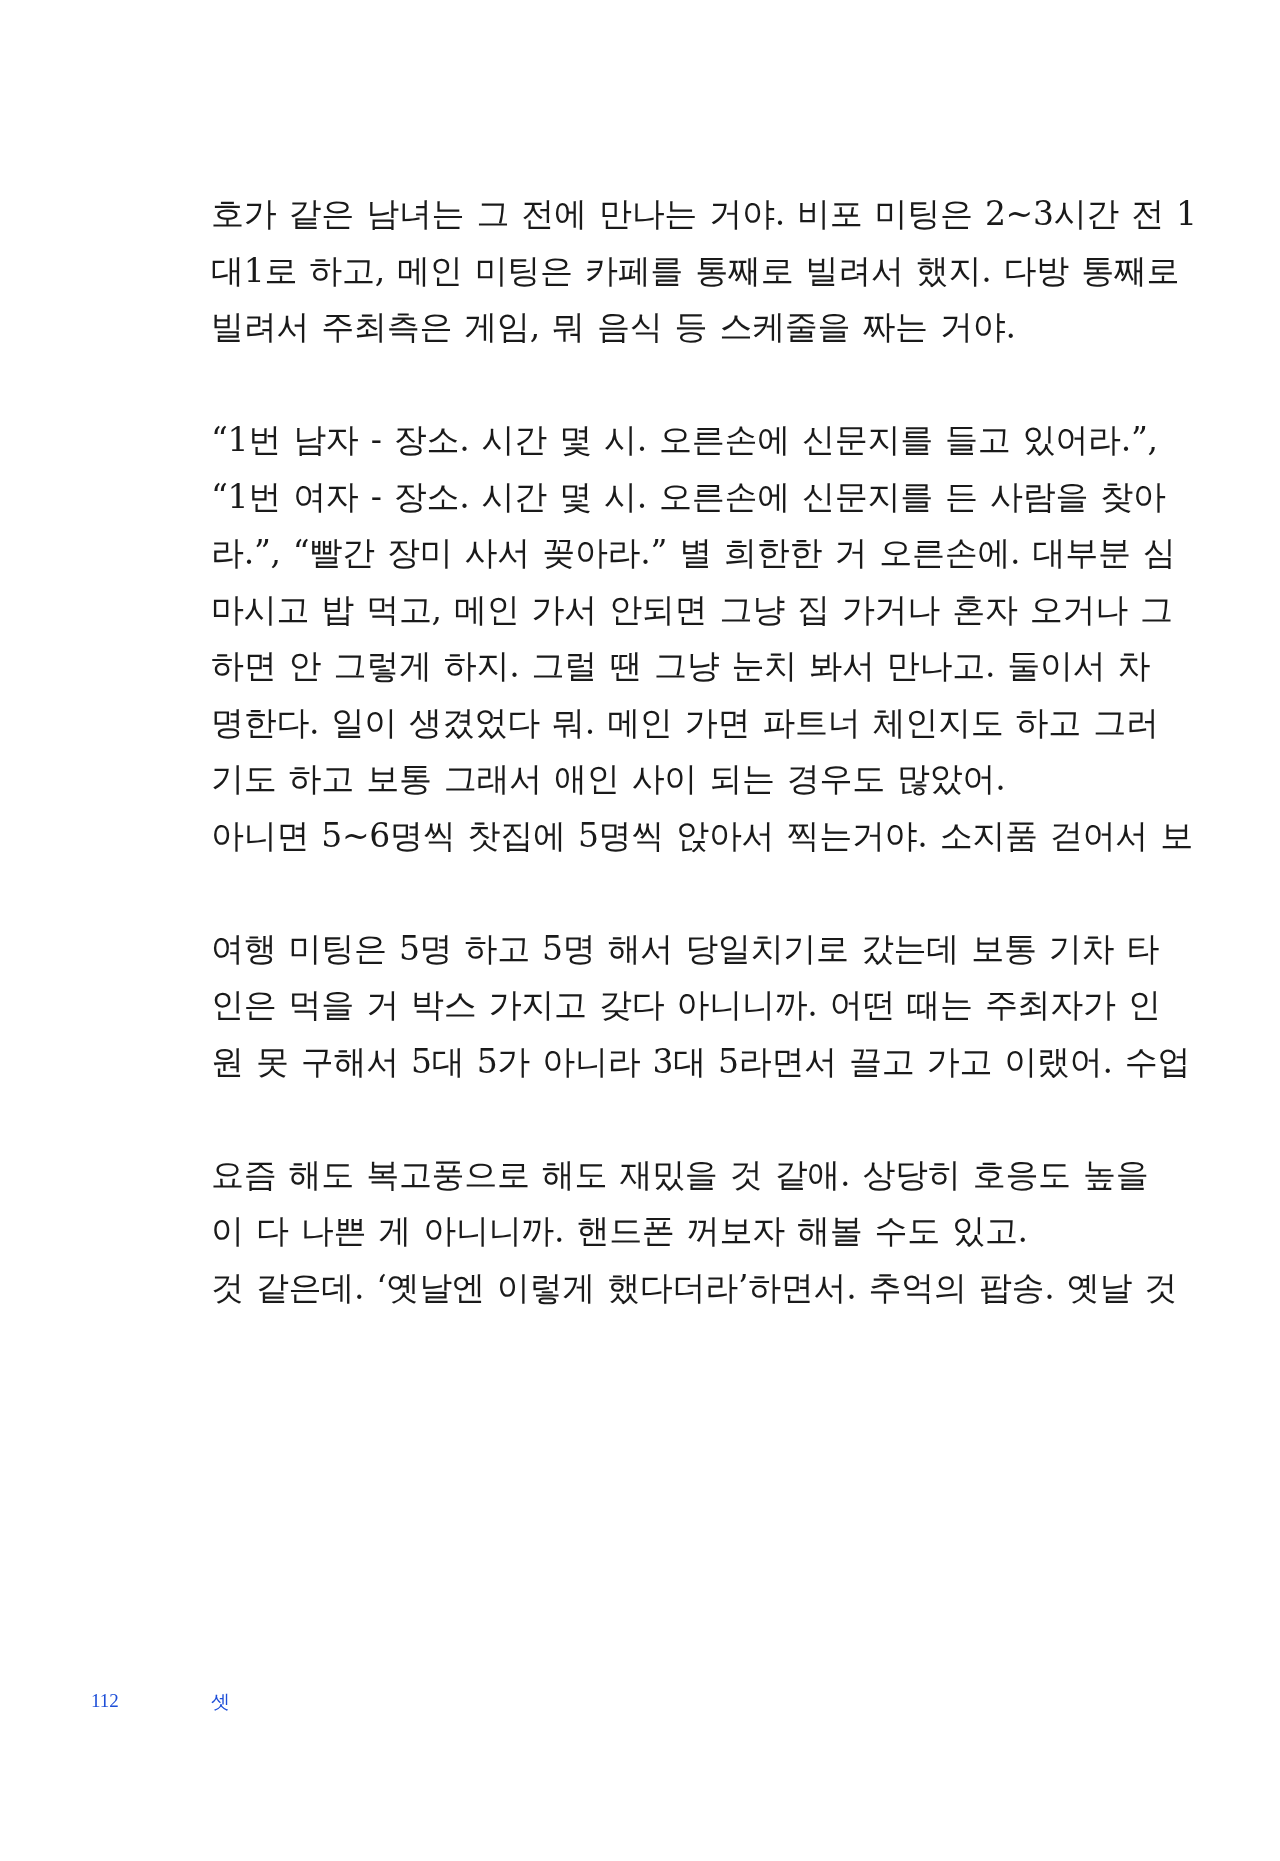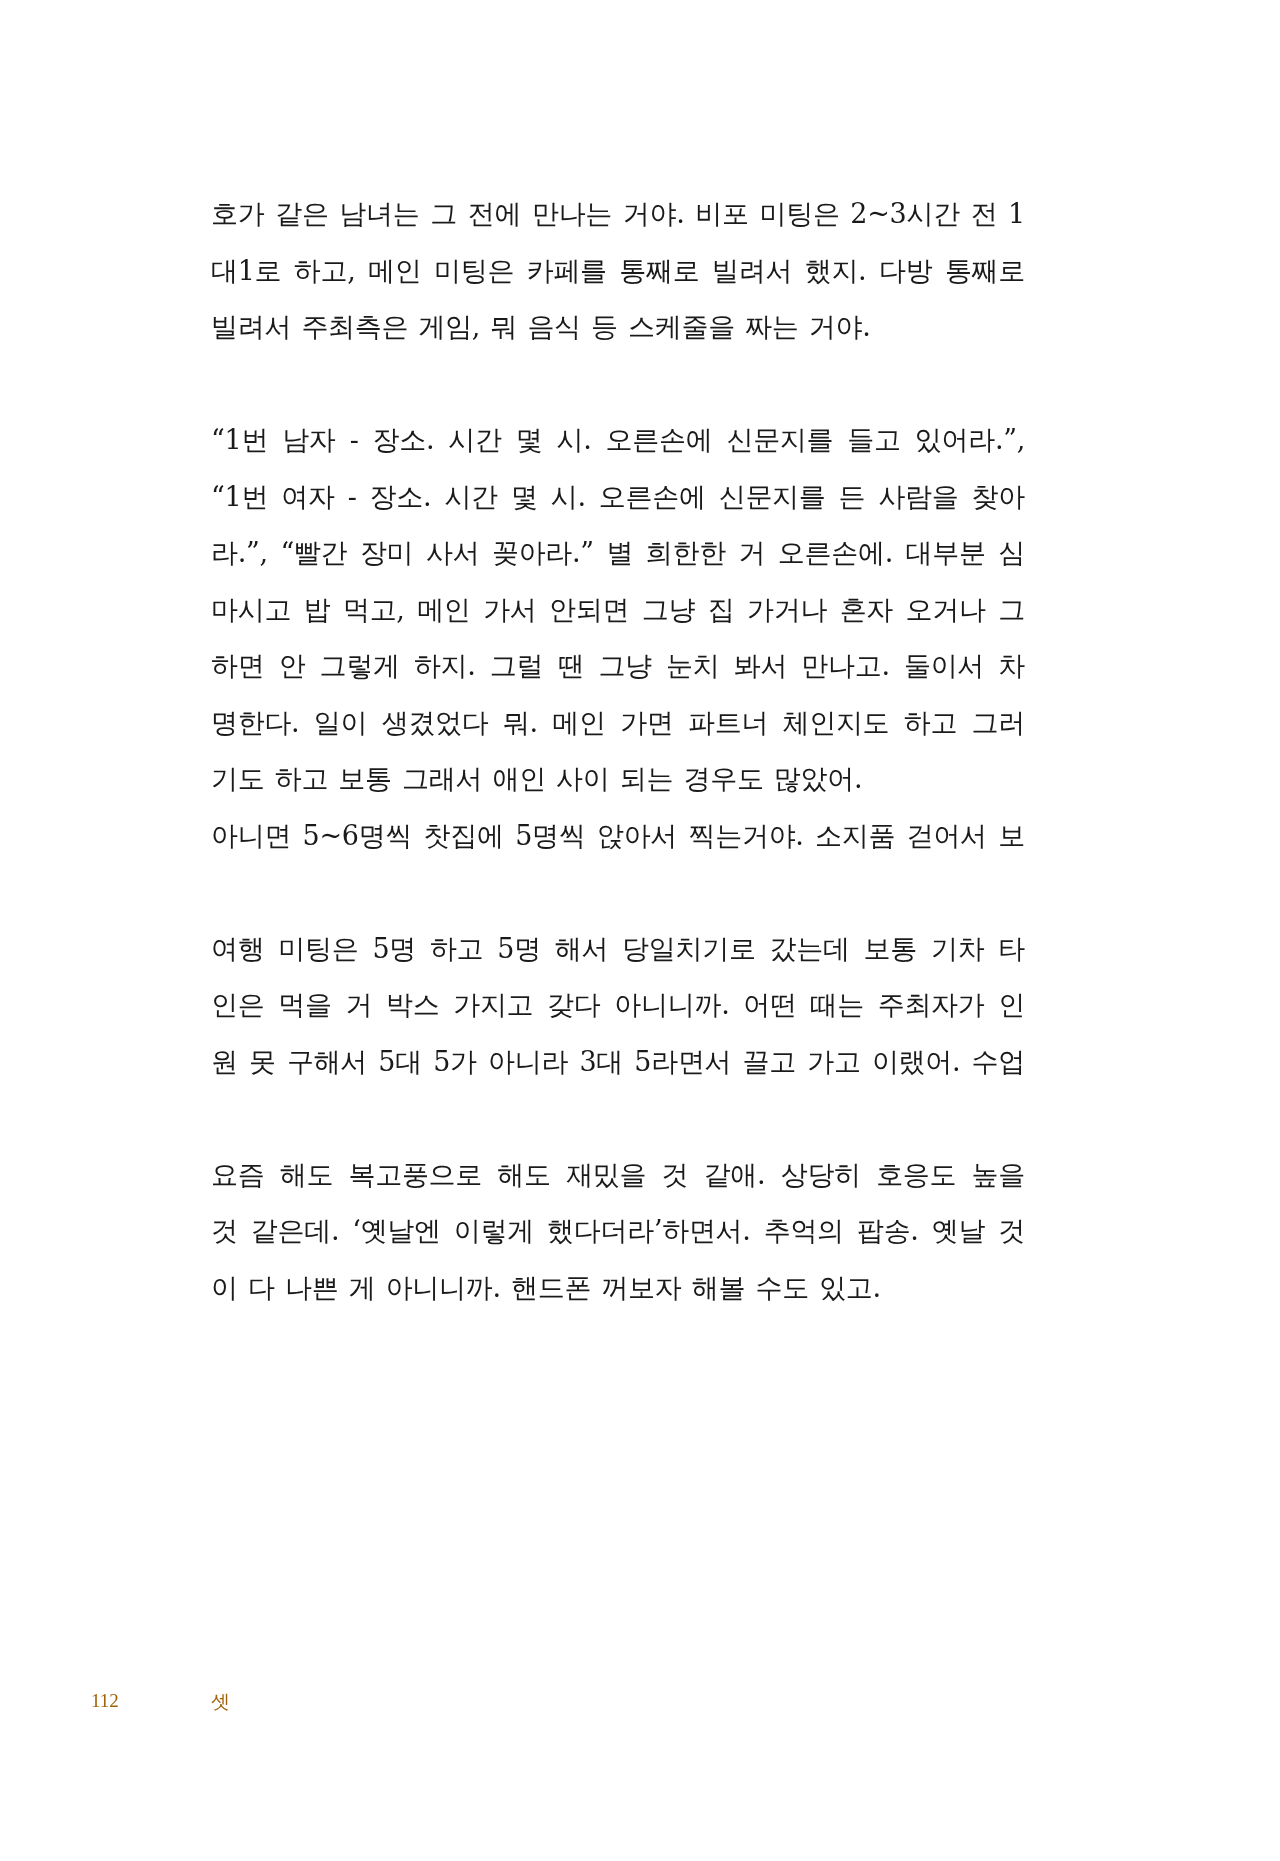--- a/index.html
+++ b/index.html
@@ -28,39 +28,39 @@
       top: 186px;
       width: 814px;
     }
     .para {
       margin: 0 0 56.5px 0;
     }
     .line {
       display: block;
       height: 56.5px;
       line-height: 56.5px;
-      font-size: 27px;
+      font-size: 33px;
       white-space: nowrap;
       text-align: justify;
       text-align-last: justify;
       letter-spacing: -0.3px;
       word-spacing: 2px;
     }
     .line.last {
       text-align-last: left;
     }
     .footer {
       position: absolute;
       top: 1686px;
       left: 0;
       width: 1280px;
       height: 30px;
       font-size: 19px;
       line-height: 30px;
-      color: #a16207;
+      color: #1d4ed8;
     }
     .page-number {
       position: absolute;
       left: 91px;
       top: 0;
       font-family: "Liberation Serif", "DejaVu Serif", serif;
     }
     .running-head {
       position: absolute;
       left: 211px;
@@ -92,22 +92,22 @@
     </p>
 
     <p class="para">
       <span class="line">여행 미팅은 5명 하고 5명 해서 당일치기로 갔는데 보통 기차 타</span>
       <span class="line">인은 먹을 거 박스 가지고 갖다 아니니까. 어떤 때는 주최자가 인</span>
       <span class="line">원 못 구해서 5대 5가 아니라 3대 5라면서 끌고 가고 이랬어. 수업</span>
     </p>
 
     <p class="para">
       <span class="line">요즘 해도 복고풍으로 해도 재밌을 것 같애. 상당히 호응도 높을</span>
+      <span class="line last">이 다 나쁜 게 아니니까. 핸드폰 꺼보자 해볼 수도 있고.</span>
       <span class="line">것 같은데. ‘옛날엔 이렇게 했다더라’하면서. 추억의 팝송. 옛날 것</span>
-      <span class="line last">이 다 나쁜 게 아니니까. 핸드폰 꺼보자 해볼 수도 있고.</span>
     </p>
 
   </div>
 
   <div class="footer">
     <span class="page-number">112</span>
     <span class="running-head">셋</span>
   </div>
 
 </div>

